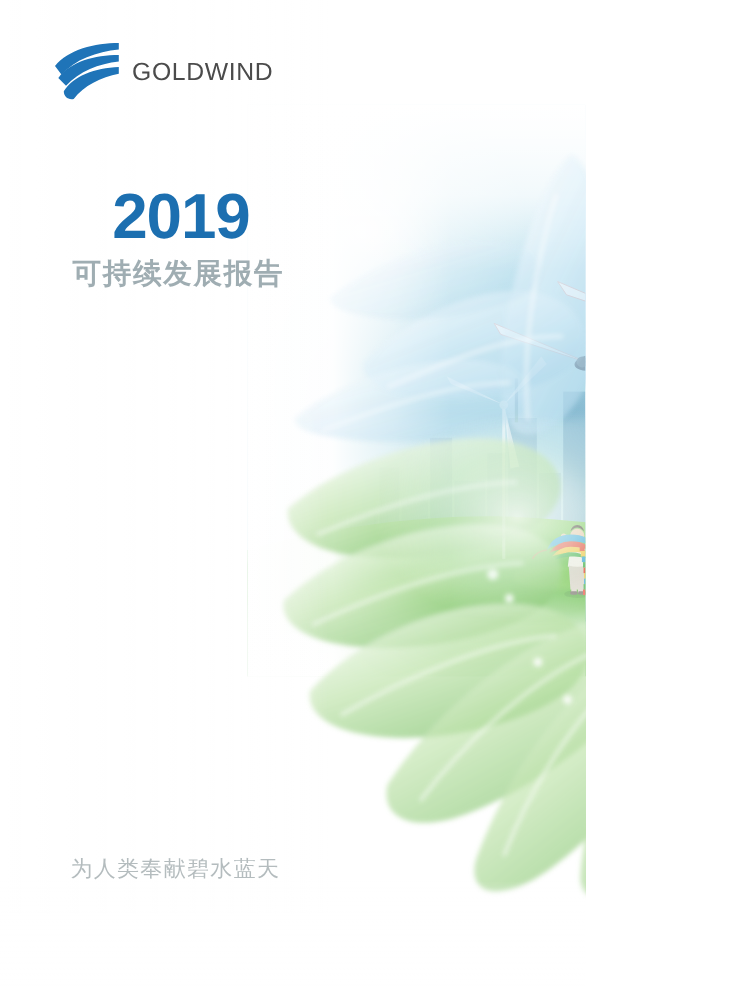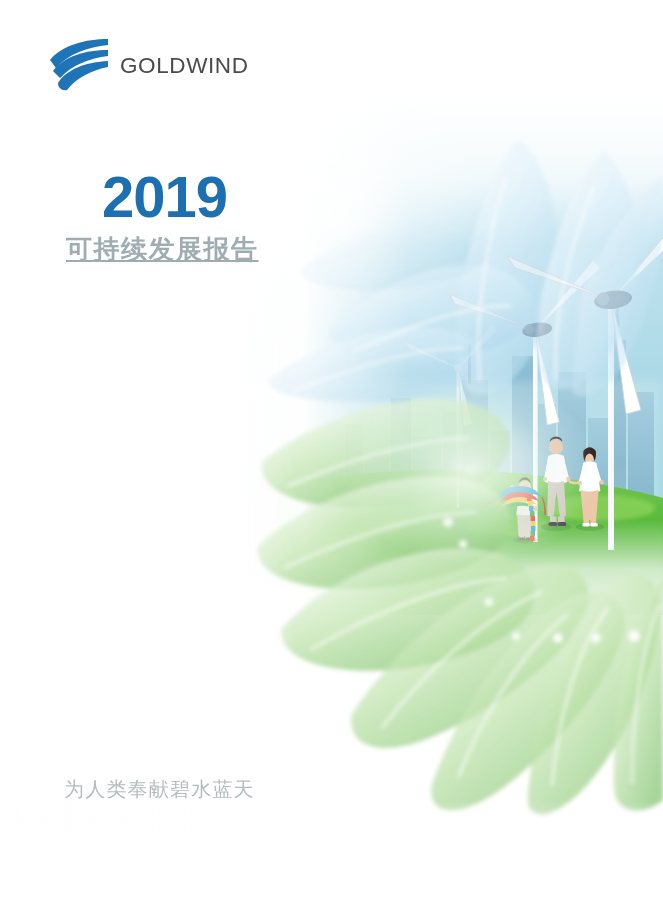--- a/index.html
+++ b/index.html
@@ -6,21 +6,21 @@
     margin: 0;
     padding: 0;
     background: #ffffff;
   }
   body {
     font-family: "Liberation Sans", "DejaVu Sans", sans-serif;
   }
 
   .cover {
     position: relative;
-    width: 663px;
+    width: 532px;
     height: 900px;
     background: #ffffff;
     overflow: hidden;
   }
 
   
   .artwork {
     position: absolute;
     inset: 0;
     overflow: hidden;
@@ -89,21 +89,20 @@
     margin-left: 36px;
   }
   .title-sub {
     margin-top: 9px;
     font-size: 26px;
     font-weight: 700;
     color: #9fadb2;
     letter-spacing: 1.5px;
     line-height: 1.12;
     font-family: "DejaVu Sans", "Liberation Sans", sans-serif;
-    text-decoration: underline;
   }
 
   
   .tagline-block {
     position: absolute;
     left: 64px;
     top: 772px;
     z-index: 40;
   }
   .tagline-line {

